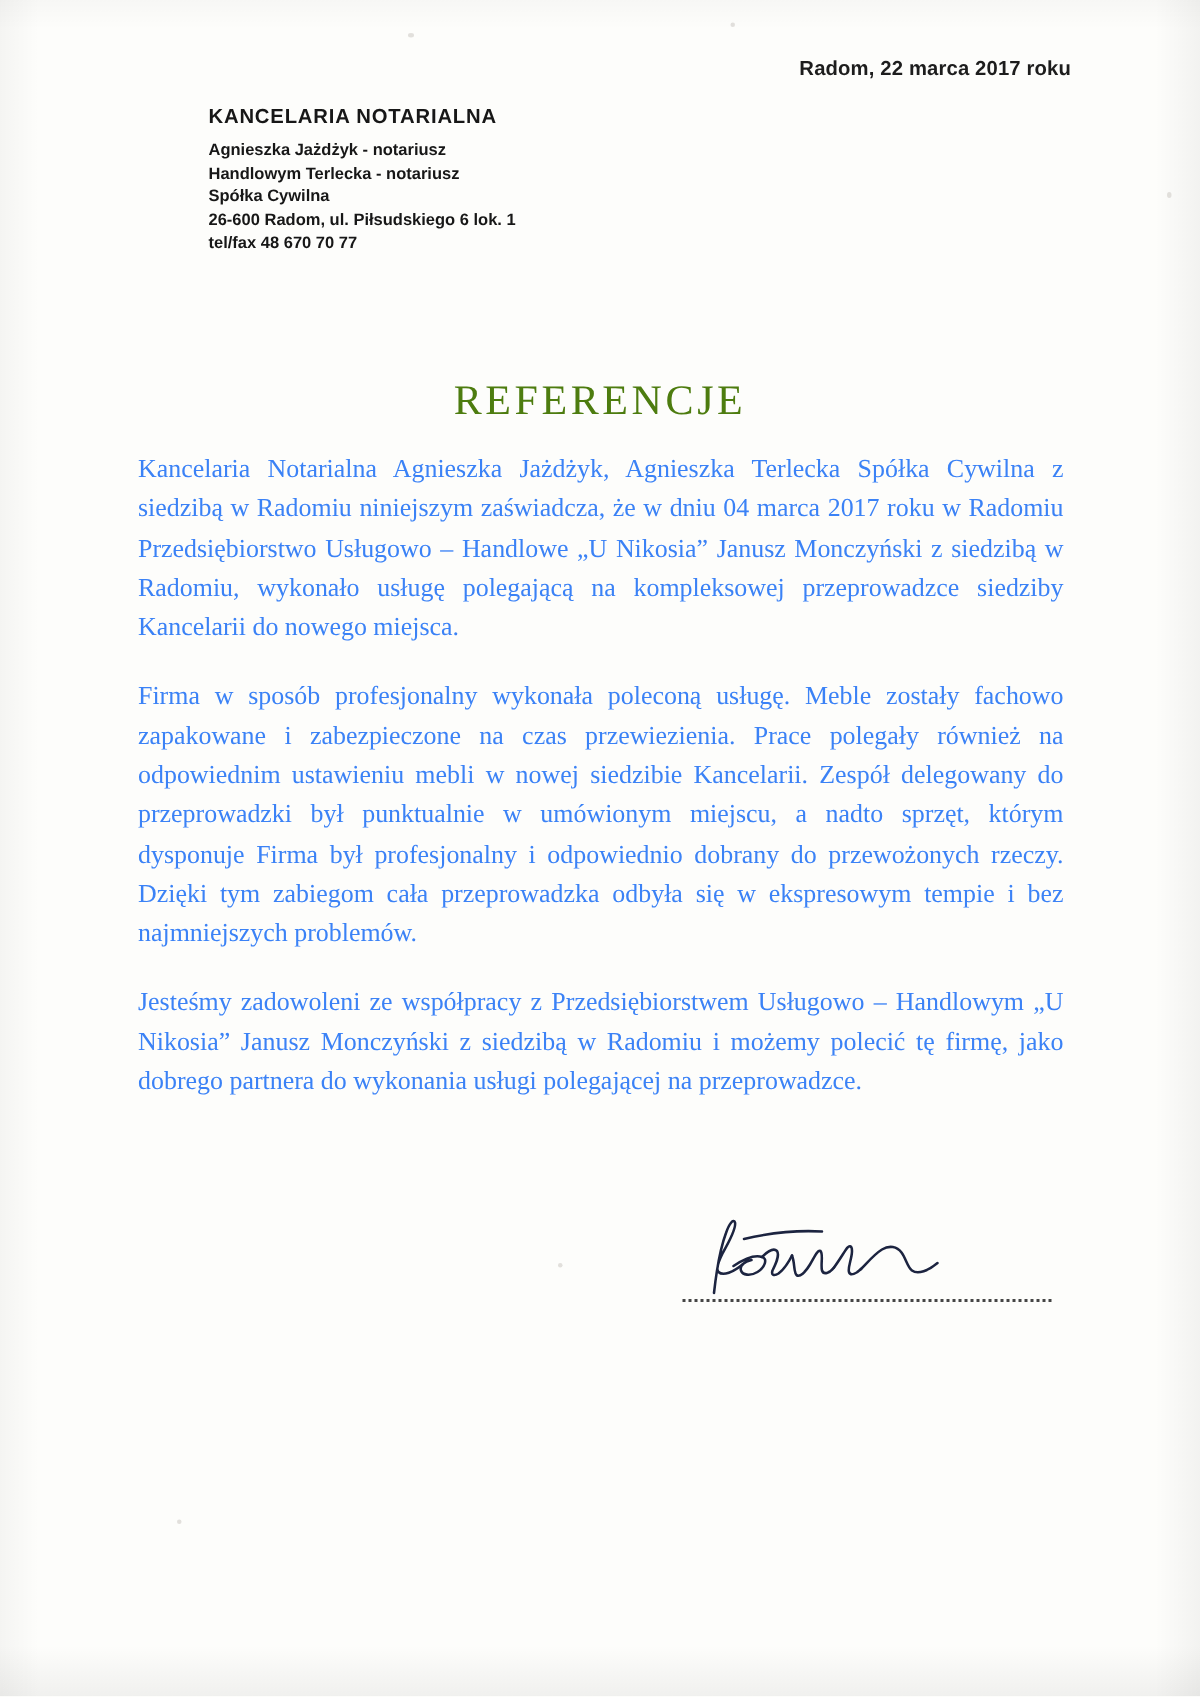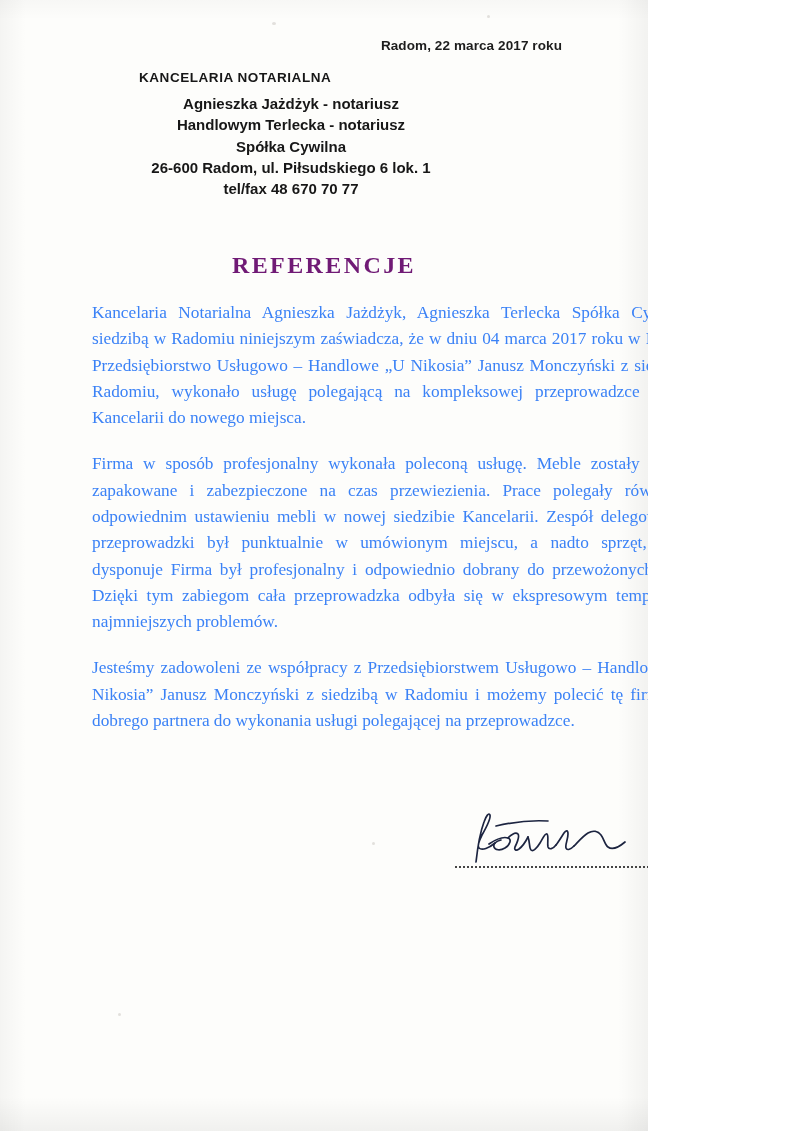--- a/index.html
+++ b/index.html
@@ -6,21 +6,21 @@
     margin: 0;
     padding: 0;
     background: #ffffff;
   }
   body {
     font-family: "Liberation Serif", serif;
     color: #1b1b1b;
   }
   .page {
     position: relative;
-    width: 648px;
+    width: 800px;
     height: 1131px;
     background: #fdfdfb;
     overflow: hidden;
   }
   
   .page::before {
     content: "";
     position: absolute;
     inset: 0;
     background:
@@ -56,38 +56,37 @@
     font-family: "Liberation Sans", sans-serif;
     color: #171717;
   }
   .letterhead .office {
     font-weight: bold;
     font-size: 13.5px;
     letter-spacing: .55px;
     margin-bottom: 8px;
   }
   .letterhead .block {
-    text-align: center;
     font-weight: bold;
-    font-size: 15px;
+    font-size: 11px;
     line-height: 1.42;
     padding-right: 26px;
   }
 
   .title {
     position: absolute;
     top: 252px;
     left: 0;
     width: 100%;
     text-align: center;
     font-family: "Liberation Serif", serif;
-    font-weight: bold;
-    font-size: 24px;
+    font-weight: normal;
+    font-size: 28px;
     letter-spacing: 2.4px;
-    color: #701a75;
+    color: #4d7c0f;
   }
 
   .body-text {
     position: absolute;
     top: 300px;
     left: 92px;
     width: 617px;
   }
   .para {
     text-align: justify;

